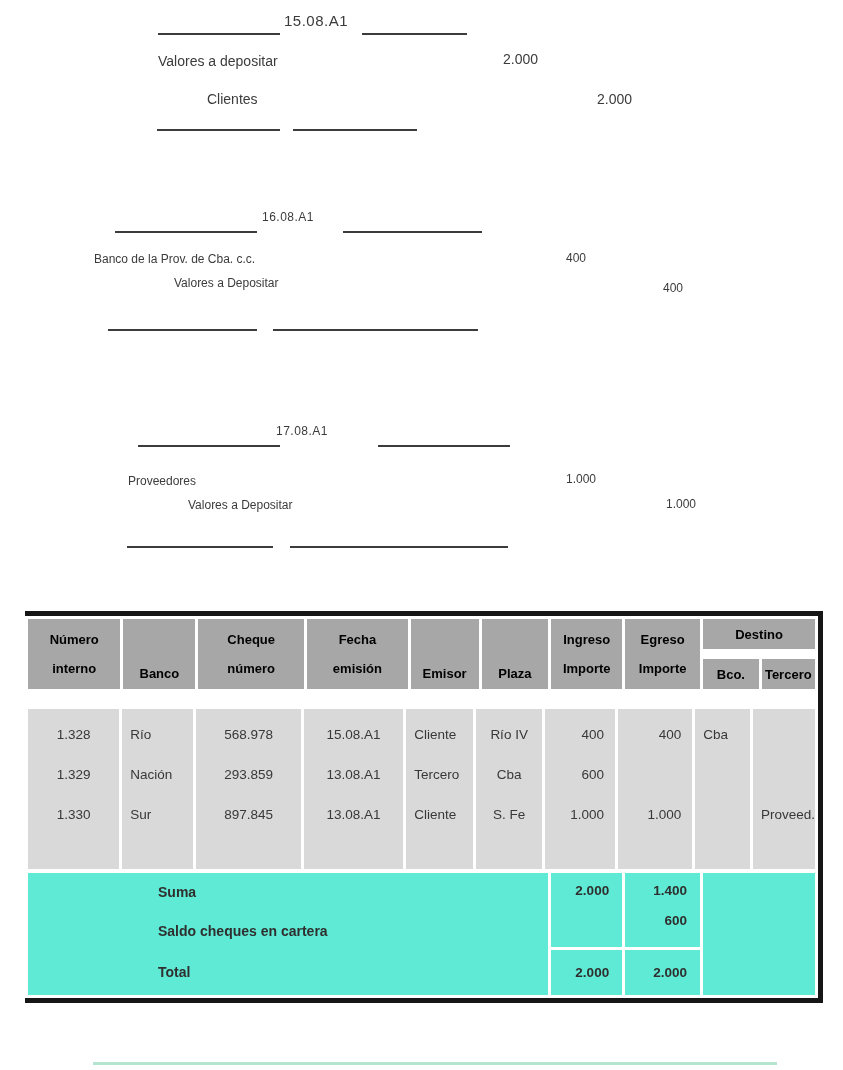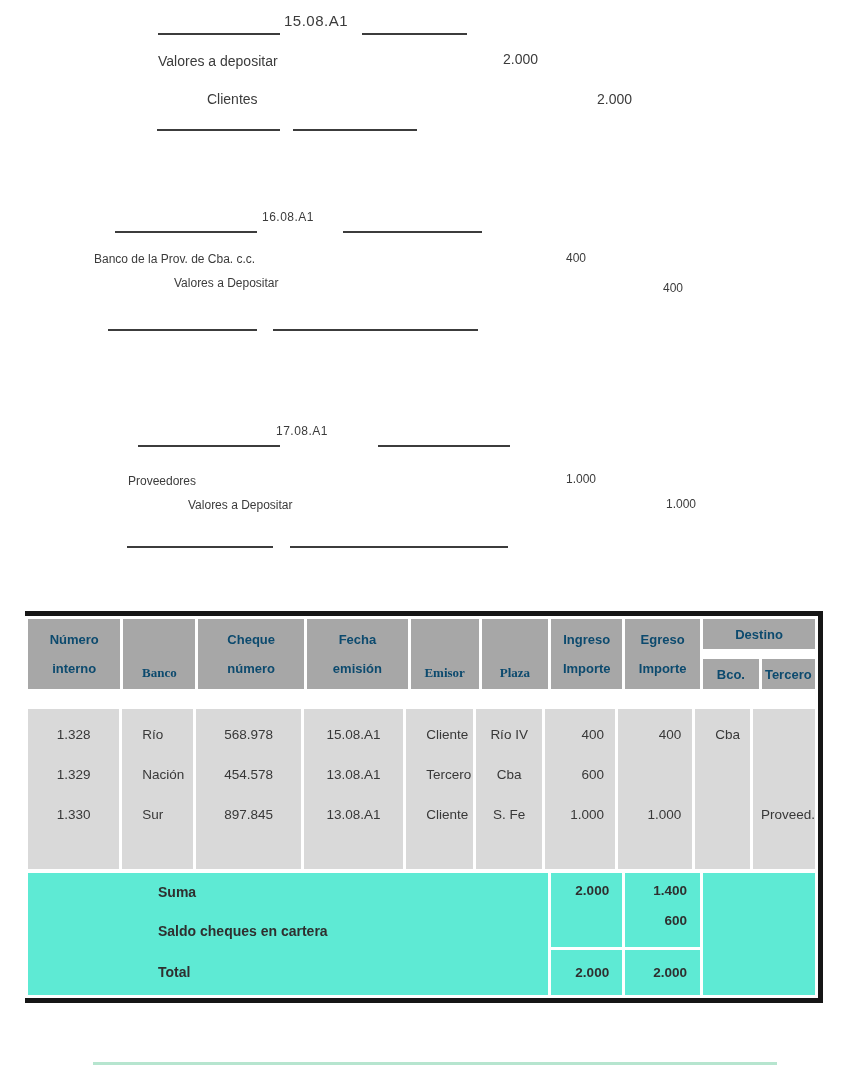--- a/index.html
+++ b/index.html
@@ -16,32 +16,32 @@
   .e2 .jtxt,.e3 .jtxt{font-size:12px;}
   .jdate{letter-spacing:0.5px;}
   
   .register{
     position:absolute;left:25px;top:611px;width:798px;
     border-top:5px solid #161616;border-bottom:5px solid #161616;border-right:5px solid #161616;
     background:#ffffff;box-sizing:border-box;padding:3px;
   }
   .tgrid{display:grid;grid-template-columns:90fr 70fr 103fr 98fr 66fr 65fr 69fr 73fr 54fr 52fr;gap:3px;}
   .thead-grid{height:70px;}
-  .th{background:#a7a7a7;color:#0c4a6e;font-weight:bold;font-size:13px;display:flex;}
+  .th{background:#a7a7a7;color:#000000;font-weight:bold;font-size:13px;display:flex;}
   .th-two{flex-direction:column;justify-content:space-evenly;align-items:center;text-align:center;}
-  .th-bottom{align-items:flex-end;justify-content:center;padding-bottom:8px;box-sizing:border-box;font-family:Liberation Serif, serif;}
+  .th-bottom{align-items:flex-end;justify-content:center;padding-bottom:8px;box-sizing:border-box;}
   .destino-group{grid-column:9/11;display:flex;flex-direction:column;gap:10px;}
   .destino-top{flex:0 0 30px;align-items:center;justify-content:center;}
   .destino-sub{flex:1;display:grid;grid-template-columns:54fr 52fr;gap:3px;}
   .destino-sub .th{align-items:center;justify-content:center;}
   .tbody-grid{height:160px;margin-top:20px;}
   .td{background:#d9d9d9;font-size:13.5px;color:#383838;display:flex;flex-direction:column;padding-top:6px;box-sizing:border-box;}
   .td .ln{height:40px;line-height:40px;white-space:nowrap;overflow:hidden;}
   .al-c{text-align:center;}
-  .al-l{text-align:left;padding-left:20px;}
+  .al-l{text-align:left;padding-left:8px;}
   .al-r{text-align:right;padding-right:11px;}
   .al-l2{text-align:left;padding-left:8px;}
   .tfoot-grid{margin-top:4px;grid-template-rows:74px 45px;}
   .tf{background:#5eead4;box-sizing:border-box;}
   .tf-labels{grid-column:1/7;grid-row:1/3;padding-left:130px;display:flex;flex-direction:column;font-weight:bold;color:#2f2f2f;font-size:14px;}
   .tf-labels .fl1{height:38px;display:flex;align-items:center;}
   .tf-labels .fl2{height:40px;display:flex;align-items:center;}
   .tf-labels .fl3{height:41px;display:flex;align-items:center;}
   .tf-num{font-weight:bold;font-size:13.5px;color:#2f2f2f;text-align:right;padding-right:13px;}
   .tf-top{padding-top:10px;}
@@ -131,21 +131,21 @@
       <div class="ln al-c">1.329</div>
       <div class="ln al-c">1.330</div>
     </div>
     <div class="td">
       <div class="ln al-l">Río</div>
       <div class="ln al-l">Nación</div>
       <div class="ln al-l">Sur</div>
     </div>
     <div class="td">
       <div class="ln al-c">568.978</div>
-      <div class="ln al-c">454.578</div>
+      <div class="ln al-c">293.859</div>
       <div class="ln al-c">897.845</div>
     </div>
     <div class="td">
       <div class="ln al-c">15.08.A1</div>
       <div class="ln al-c">13.08.A1</div>
       <div class="ln al-c">13.08.A1</div>
     </div>
     <div class="td">
       <div class="ln al-l">Cliente</div>
       <div class="ln al-l">Tercero</div>

